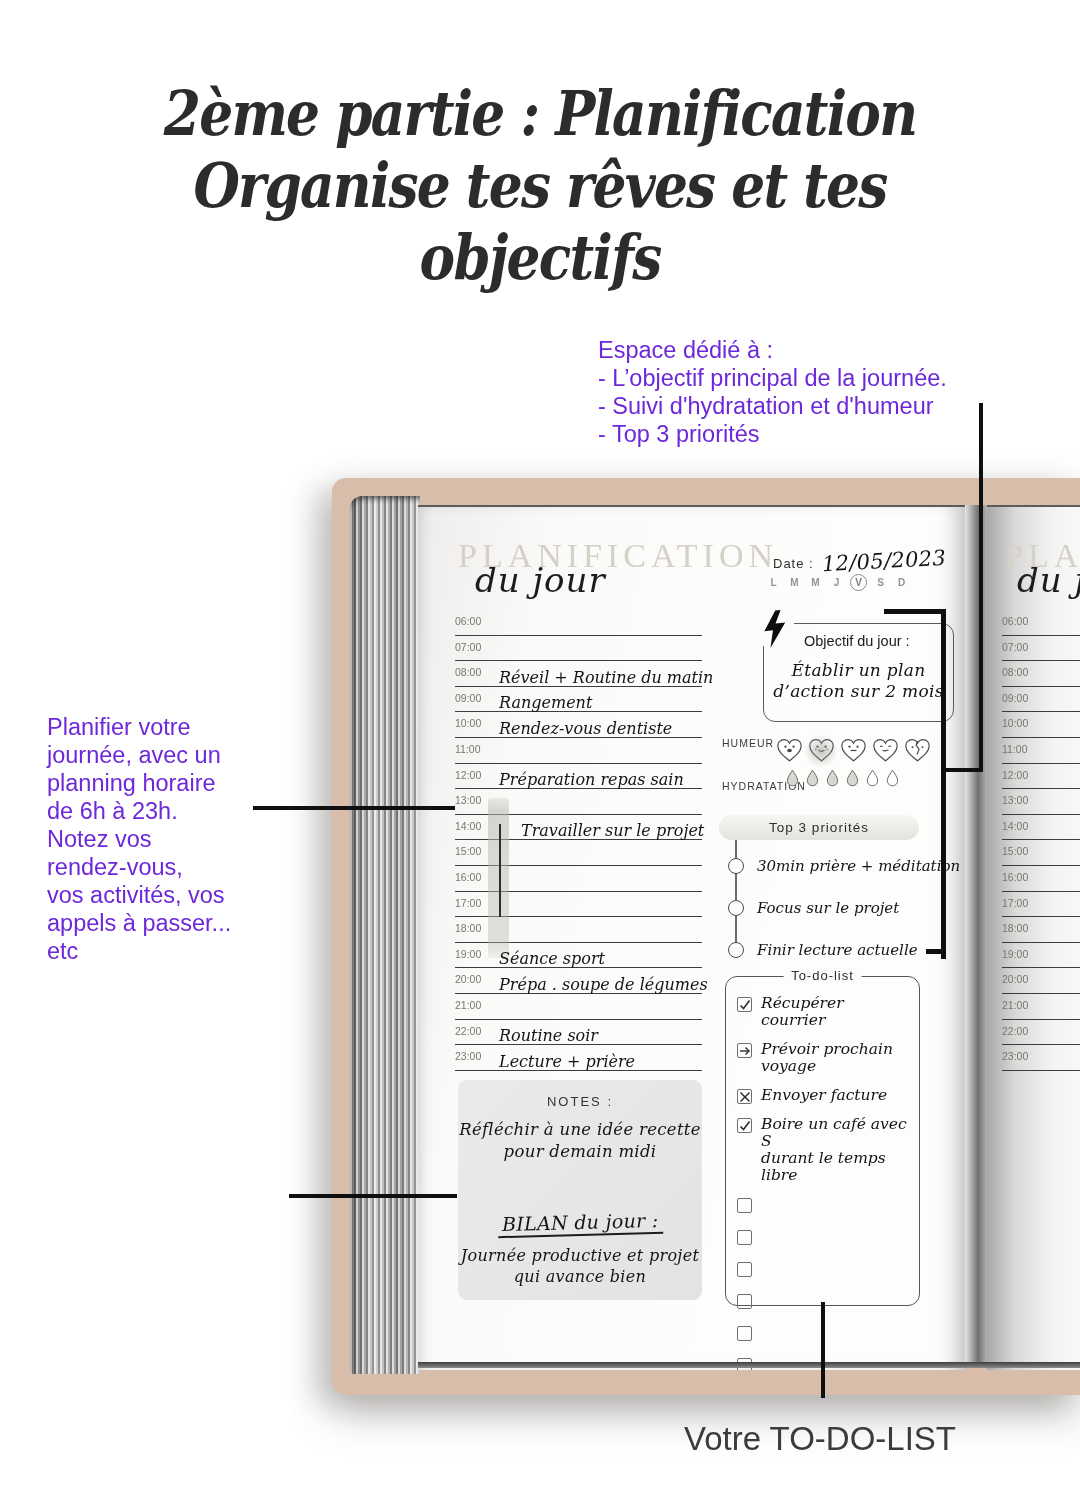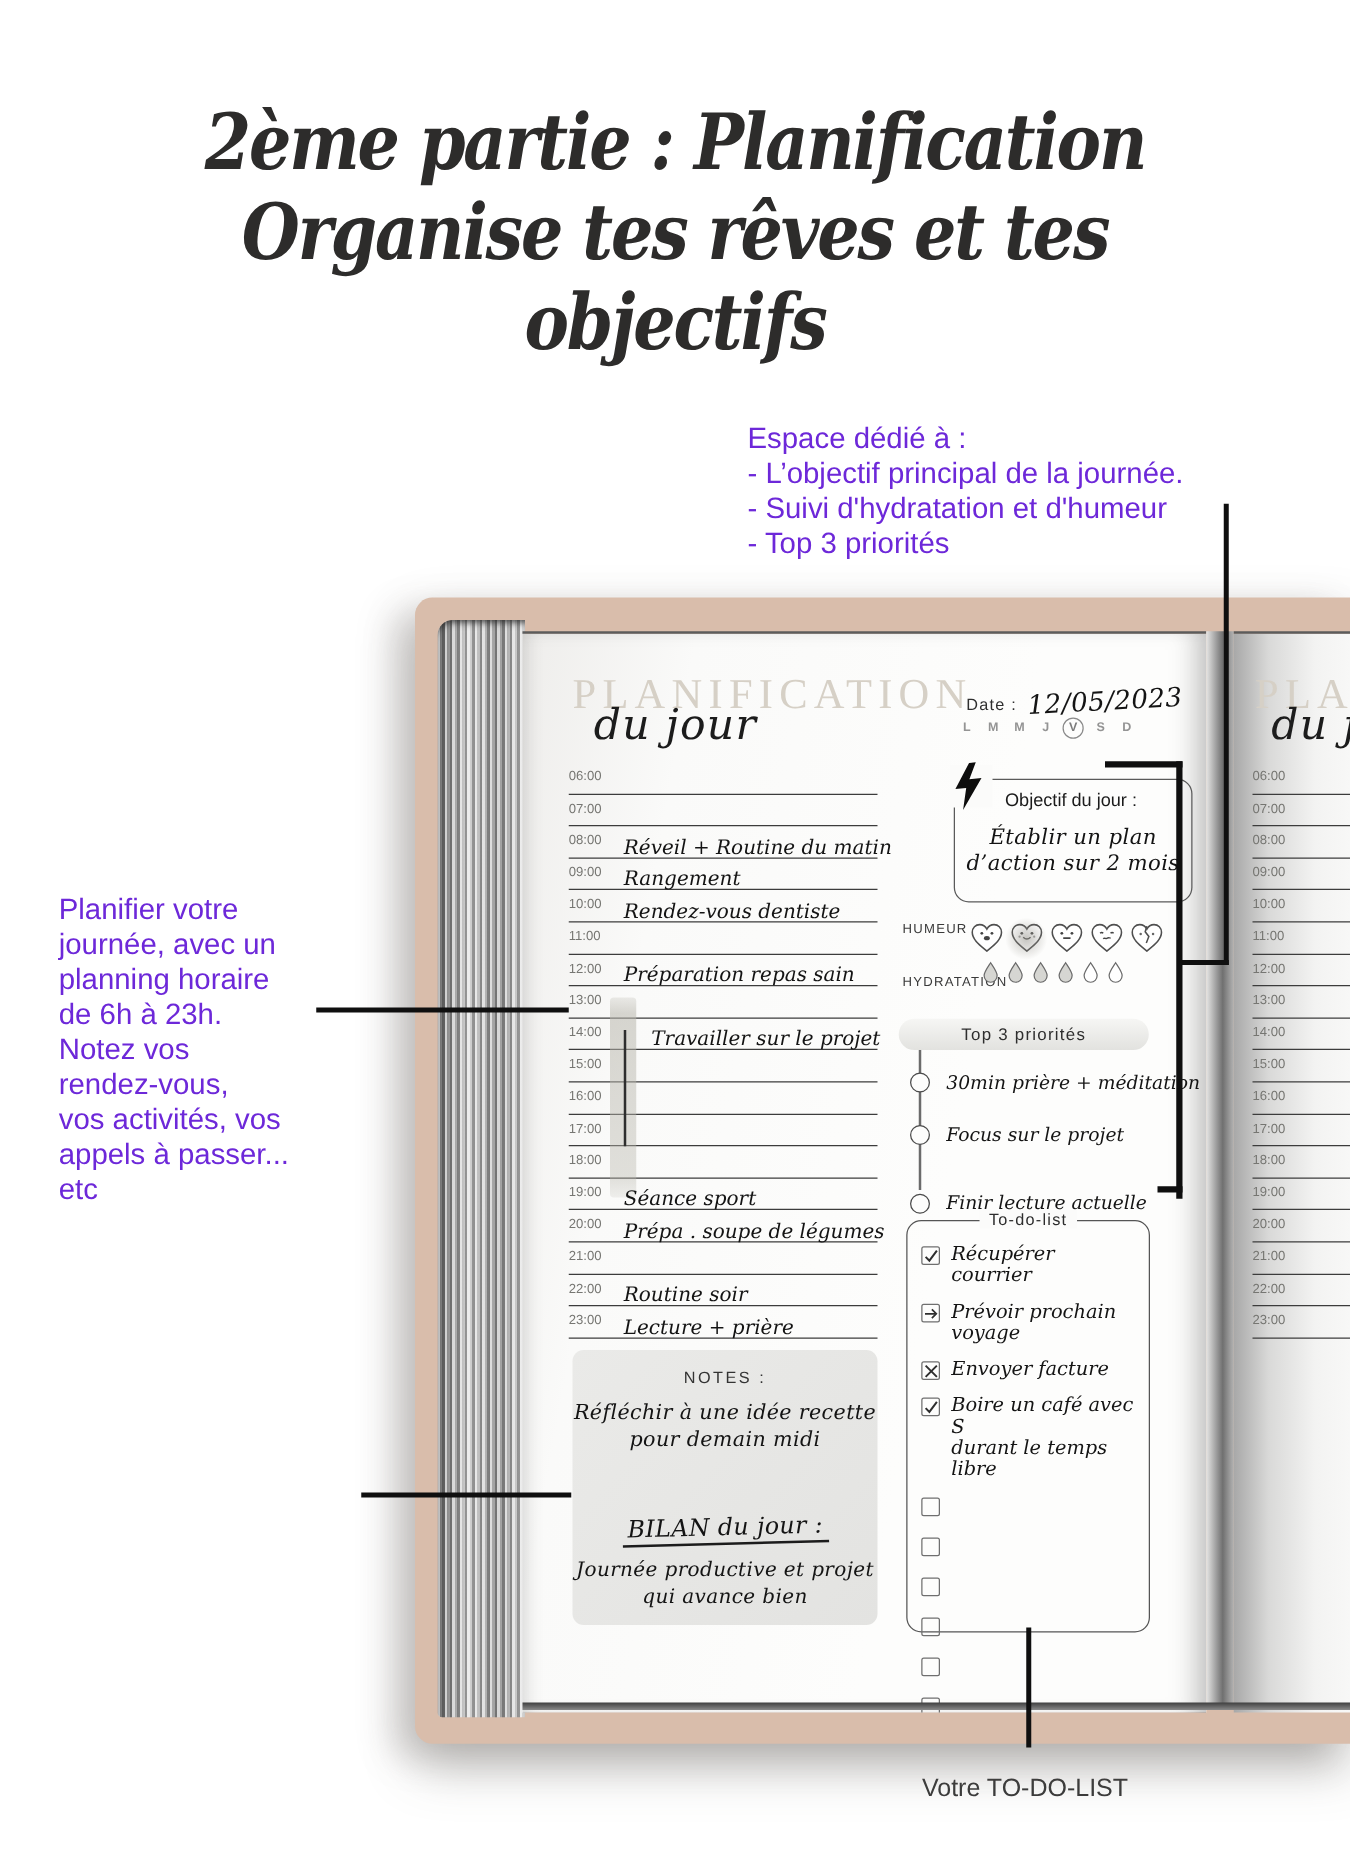--- a/index.html
+++ b/index.html
@@ -10,21 +10,21 @@
 
   
   #page-title{left:0;top:78px;width:1080px;text-align:center;color:#2d2c2b;
     font-family:"DejaVu Serif",serif;font-style:italic;font-weight:bold;
     font-size:62px;line-height:72px;letter-spacing:-2px;transform:scaleX(.86);}
   
   .annotation{color:#6d28d9;font-size:23.5px;line-height:28px;}
   #ann-top-right{left:598px;top:336px;width:400px;}
   #ann-left-schedule{left:47px;top:713px;width:230px;}
   #ann-left-notes{left:47px;top:1100px;width:250px;}
-  #footer-todo{left:640px;top:1420px;width:360px;text-align:center;font-size:20px;color:#3b3b3b;}
+  #footer-todo{left:640px;top:1420px;width:360px;text-align:center;font-size:33px;color:#3b3b3b;}
 
   
   .cline{background:#0f0f0f;z-index:60;}
   #conn-left-schedule{left:253px;top:806px;width:202px;height:4px;}
   #conn-left-notes{left:289px;top:1194px;width:168px;height:4px;}
   #conn-right-v{left:979px;top:403px;width:4px;height:369px;}
   #conn-right-h{left:944px;top:768px;width:39px;height:4px;}
   #conn-bottom-v{left:821px;top:1302px;width:4px;height:96px;}
   #bracket-right{left:884px;top:609px;width:57px;height:345px;border-top:5px solid #0f0f0f;
     border-right:5px solid #0f0f0f;z-index:60;}
@@ -321,21 +321,21 @@
     <div id="priorities-line" class="abs"></div>
     <div id="priorities-list" class="abs">
         <div class="prow" style="top: 0px;">
           <span class="pcircle"></span>
           <span class="ptext">30min prière + méditation</span>
         </div>
         <div class="prow" style="top: 42px;">
           <span class="pcircle"></span>
           <span class="ptext">Focus sur le projet</span>
         </div>
-        <div class="prow" style="top: 84px; align-items: flex-end;">
+        <div class="prow" style="top: 84px;">
           <span class="pcircle"></span>
           <span class="ptext">Finir lecture actuelle</span>
         </div>
       </div>
 
     <div id="todo-box" class="abs">
       <span id="todo-legend">To-do-list</span>
       <div id="todo-list">
           <div class="trow">
             <span class="tbox">

